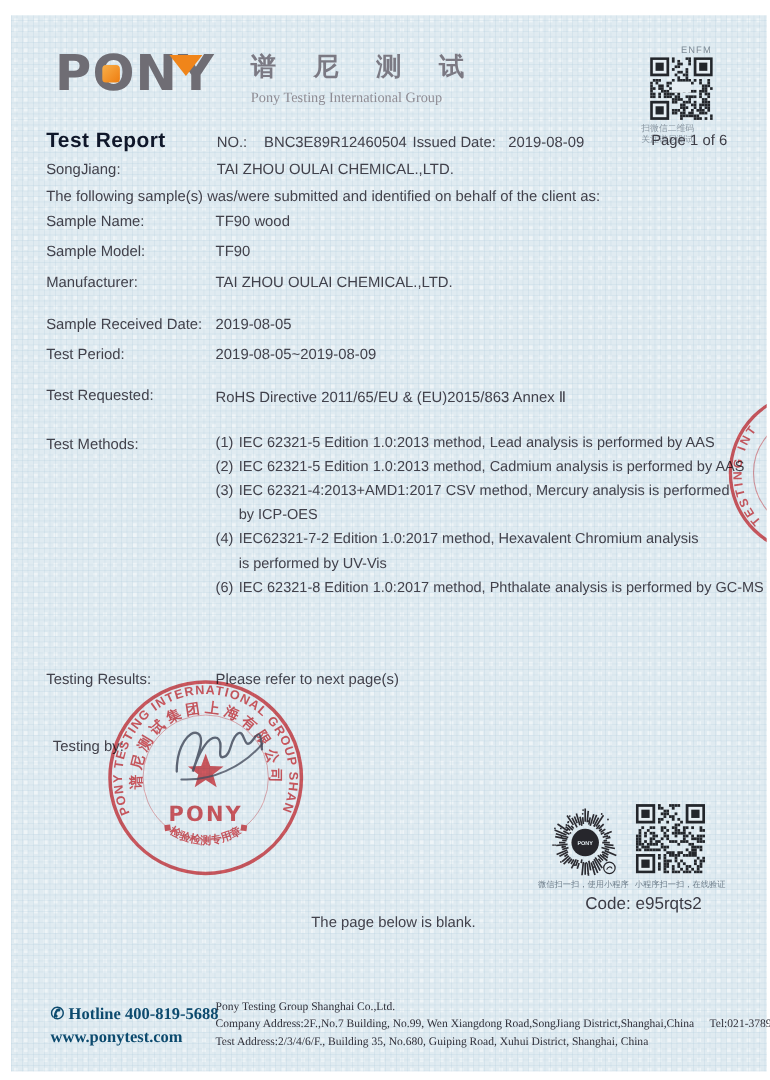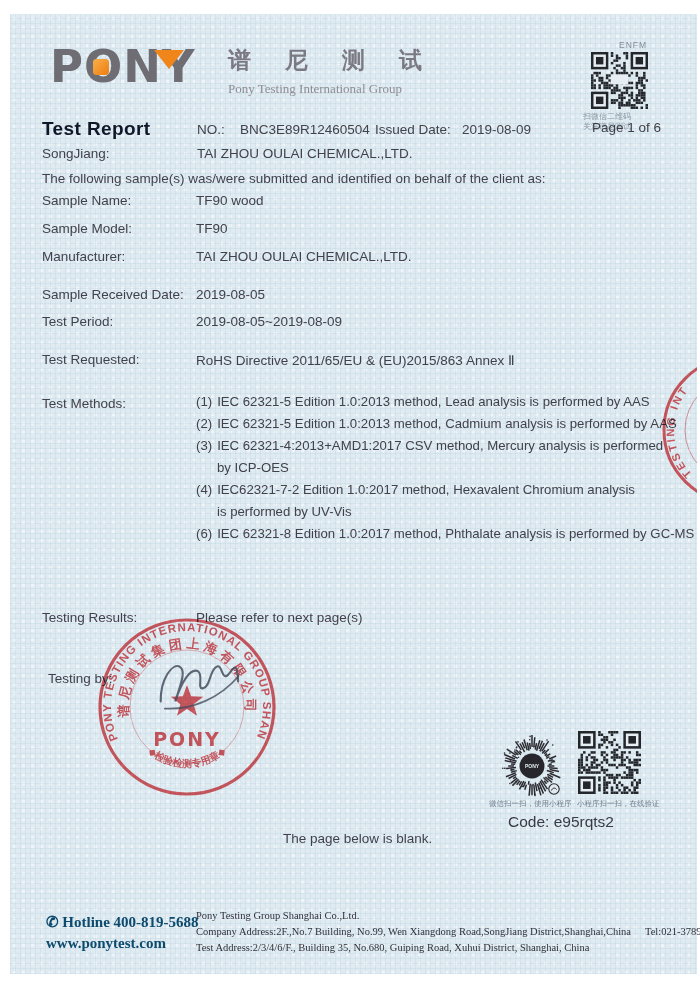--- a/index.html
+++ b/index.html
@@ -634,21 +634,21 @@
       <rect x="17" y="24" width="1" height="1"></rect>
       <rect x="18" y="24" width="1" height="1"></rect>
       <rect x="19" y="24" width="1" height="1"></rect>
       <rect x="21" y="24" width="1" height="1"></rect>
       <rect x="22" y="24" width="1" height="1"></rect>
       <rect x="23" y="24" width="1" height="1"></rect>
     </svg>
 
   <span class="abs codecap" style="left:489px;top:799px;">微信扫一扫，使用小程序</span>
   <span class="abs codecap" style="left:577px;top:799px;">小程序扫一扫，在线验证</span>
-  <span class="abs codetxt" style="left:508px;top:813px;text-align:right;">Code: e95rqts2</span>
+  <span class="abs codetxt" style="left:532px;top:813px;text-align:right;">Code: e95rqts2</span>
 
   <span class="abs t" style="left:283px;top:831px;">The page below is blank.</span>
 
   <div class="abs foot-left" style="left:46px;top:912px;">
     <div><span>✆</span> <span>Hotline 400-819-5688</span></div>
     <div>www.ponytest.com</div>
   </div>
   <div class="abs foot-right" style="left:196px;top:908px;">
     <div>Pony Testing Group Shanghai Co.,Ltd.</div>
     <div><span>Company Address:2F.,No.7 Building, No.99, Wen Xiangdong Road,SongJiang District,Shanghai,China</span><span class="tel">Tel:021-37895599</span></div>

